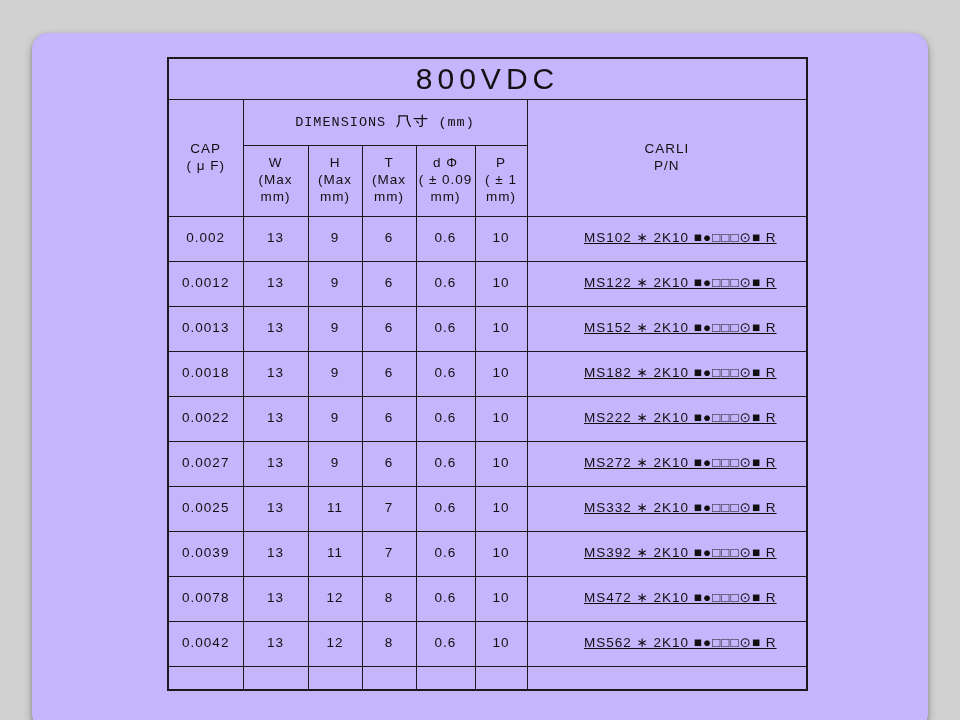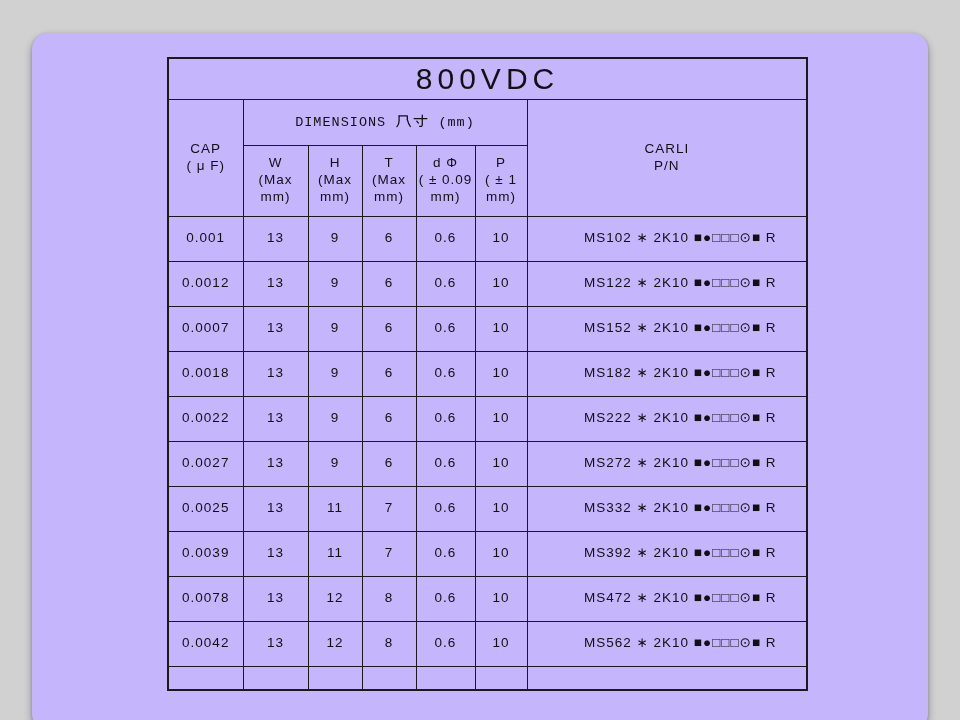--- a/index.html
+++ b/index.html
@@ -47,20 +47,21 @@
   tr.hdr-mid     { height:46px; }
   tr.hdr-sub     { height:71px; }
   tr.data-row    { height:45px; }
   tr.partial-row { height:24px; }
   td.pn-cell {
     text-align:left;
     padding-left:27px;
     font-size:14px;
     letter-spacing:1.5px;
     white-space:nowrap;
+    text-decoration:underline;
   }
   .cjk-glyph {
     display:inline-block;
     width:15px; height:15px;
     vertical-align:-2px;
     margin:0 1px;
   }
   .cjk-glyph path {
     fill:none;
     stroke:#111;
@@ -121,39 +122,39 @@
 mm)</td>
       <td>d Φ
 ( ± 0.09
 mm)</td>
       <td>P
 ( ± 1
 mm)</td>
     </tr>
 
     <tr class="data-row">
-      <td>0.001</td>
+      <td>0.002</td>
       <td>13</td>
       <td>9</td>
       <td>6</td>
       <td>0.6</td>
       <td>10</td>
       <td class="pn-cell">MS102 ∗ 2K10 ■●□□□⊙■ R</td>
     </tr>
     <tr class="data-row">
       <td>0.0012</td>
       <td>13</td>
       <td>9</td>
       <td>6</td>
       <td>0.6</td>
       <td>10</td>
       <td class="pn-cell">MS122 ∗ 2K10 ■●□□□⊙■ R</td>
     </tr>
     <tr class="data-row">
-      <td>0.0007</td>
+      <td>0.0013</td>
       <td>13</td>
       <td>9</td>
       <td>6</td>
       <td>0.6</td>
       <td>10</td>
       <td class="pn-cell">MS152 ∗ 2K10 ■●□□□⊙■ R</td>
     </tr>
     <tr class="data-row">
       <td>0.0018</td>
       <td>13</td>

